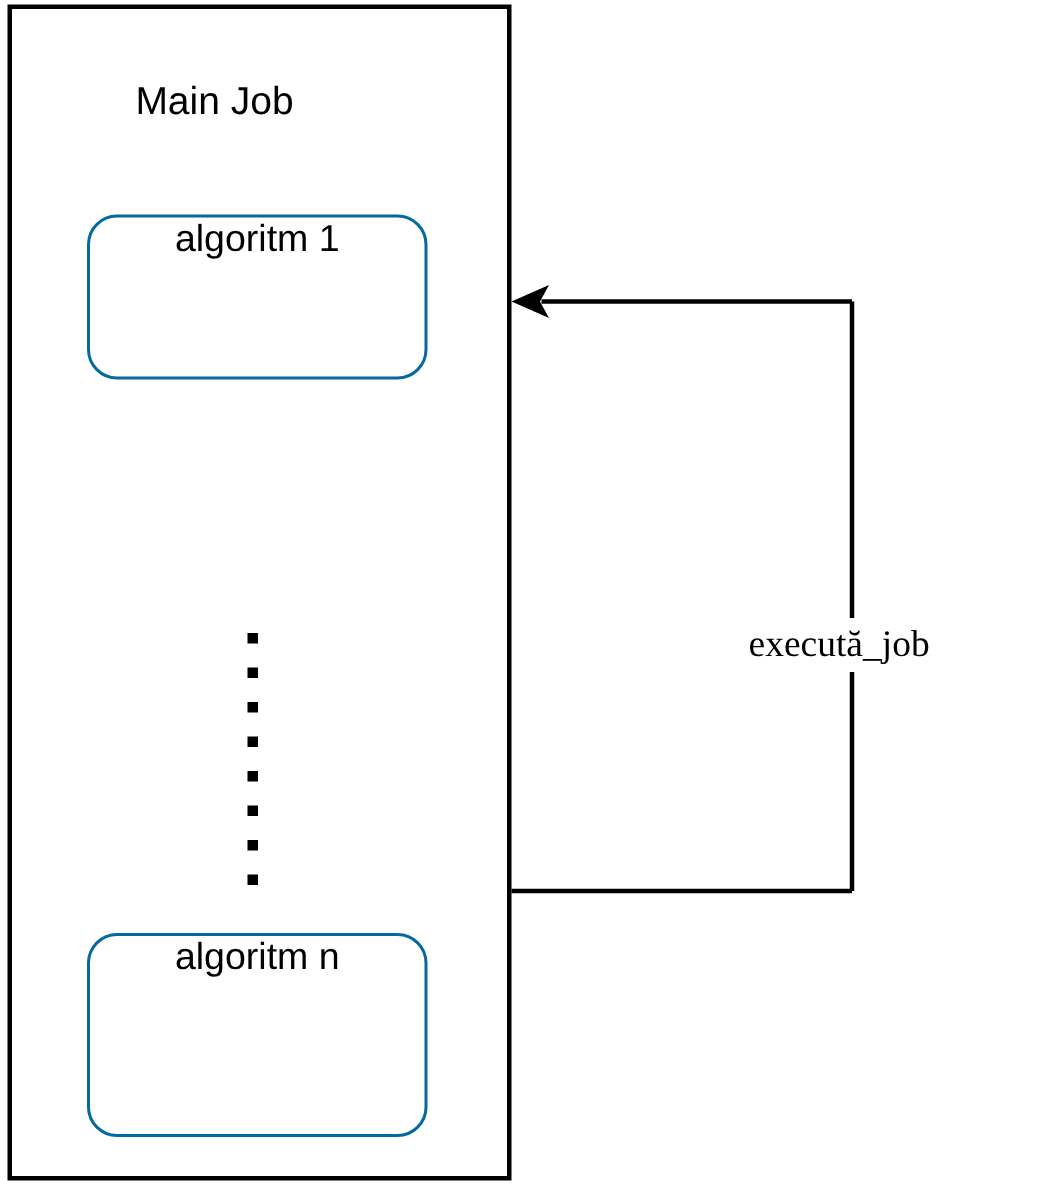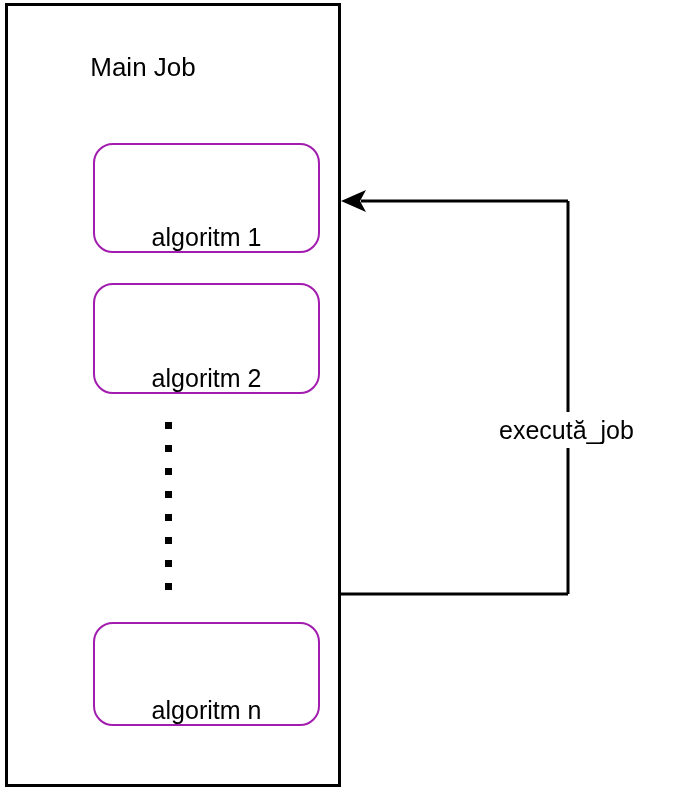--- a/index.html
+++ b/index.html
@@ -44,38 +44,37 @@
     color: #000000;
     white-space: nowrap;
   }
 
   
   .algo-box {
     position: absolute;
     left: 58px;
     width: 227px;
     box-sizing: border-box;
-    border: 2px solid #a21caf;
+    border: 2px solid #0369a1;
     border-radius: 20px;
     background: #ffffff;
     display: flex;
-    align-items: flex-end;
+    align-items: flex-start;
     justify-content: center;
-    margin-left: 35px;
   }
   .algo-label {
     font-family: "Liberation Sans", sans-serif;
     font-size: 25px;
     line-height: 28px;
     color: #000000;
     white-space: nowrap;
   }
   #algo-box-1 { top: 143px; height: 110px; }
   #algo-box-2 { top: 283px; height: 111px; }
-  #algo-box-n { top: 622px; height: 104px; }
+  #algo-box-n { top: 622px; height: 136px; }
 
   
   #ellipsis-dots {
     position: absolute;
     left: 165px;
     top: 422px;
     width: 10px;
     height: 170px;
   }
   .ellipsis-dot {
@@ -96,44 +95,41 @@
     pointer-events: none;
   }
 
   
   #loop-label {
     position: absolute;
     left: 497px;
     top: 412px;
     height: 36px;
     line-height: 36px;
-    font-family: Liberation Sans, sans-serif;
+    font-family: Liberation Serif, serif;
     font-size: 25px;
     color: #000000;
     white-space: nowrap;
     background: #ffffff;
     padding: 0 2px;
   }
 </style>
 </head>
 <body>
 
 <div id="canvas">
 
   <div id="main-job-container" style="border-color: rgb(0, 0, 0); background: rgb(255, 255, 255);"></div>
 
   <div id="main-job-title">Main Job</div>
 
   <div class="algo-box" id="algo-box-1">
     <span class="algo-label">algoritm 1</span>
   </div>
 
-  <div class="algo-box" id="algo-box-2">
-    <span class="algo-label">algoritm 2</span>
-  </div>
 
   <div class="algo-box" id="algo-box-n">
     <span class="algo-label">algoritm n</span>
   </div>
 
   <div id="ellipsis-dots">
       <div class="ellipsis-dot" style="top: 0px; background: rgb(0, 0, 0);"></div>
       <div class="ellipsis-dot" style="top: 23px; background: rgb(0, 0, 0);"></div>
       <div class="ellipsis-dot" style="top: 46px; background: rgb(0, 0, 0);"></div>
       <div class="ellipsis-dot" style="top: 69px; background: rgb(0, 0, 0);"></div>

